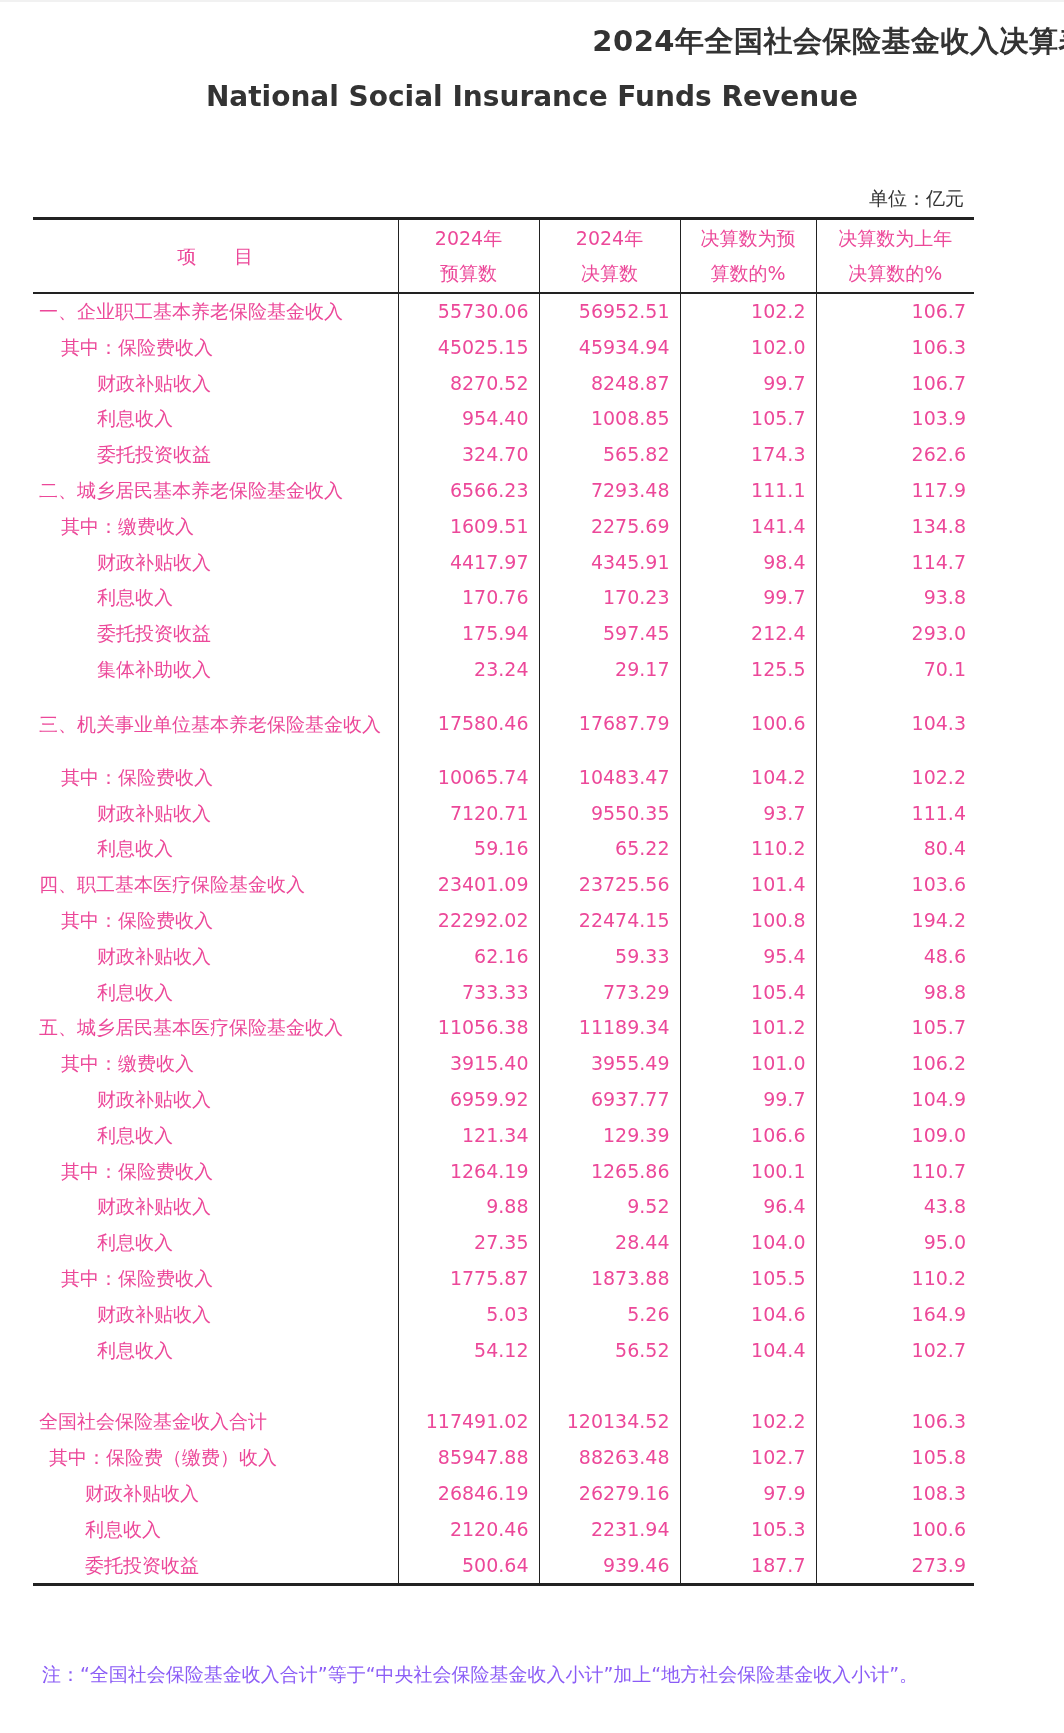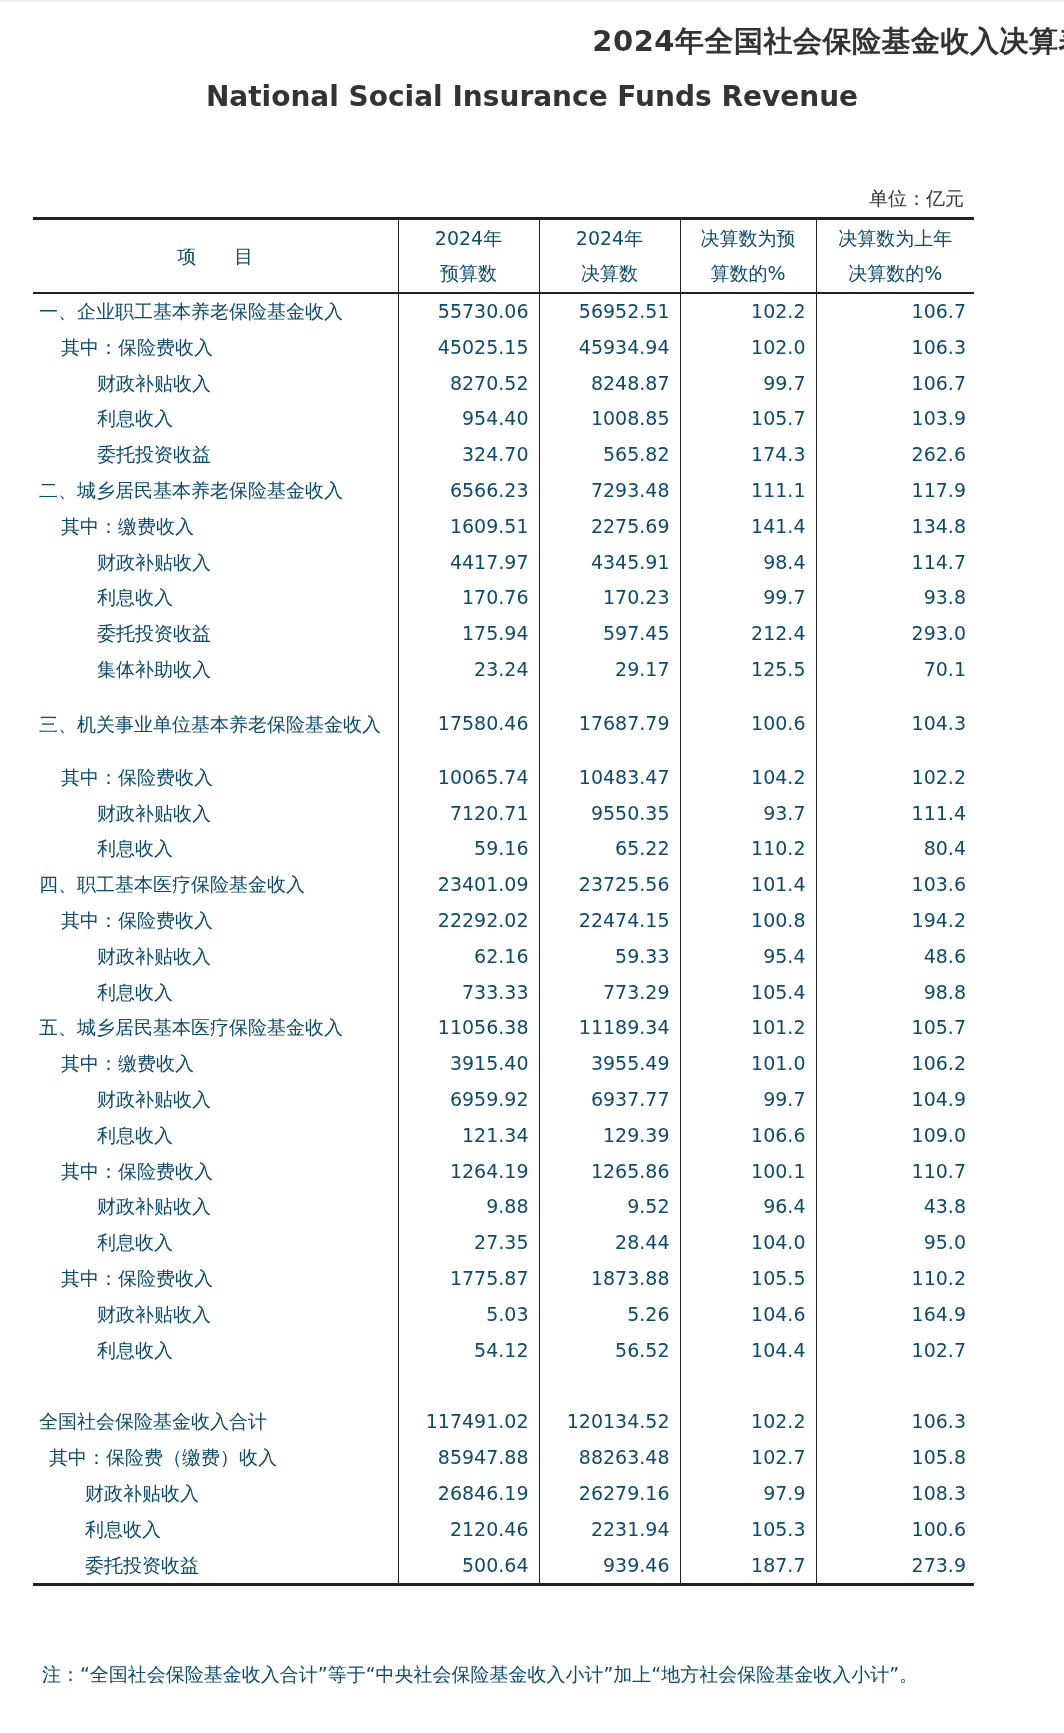--- a/index.html
+++ b/index.html
@@ -5,41 +5,41 @@
   html, body { margin:0; padding:0; background:#ffffff; }
   body { width:1064px; height:1733px; position:relative; overflow:hidden;
          font-family:"DejaVu Sans", "Liberation Sans", sans-serif; color:#222; }
   .topline { position:absolute; left:0; top:0; width:1064px; height:2px; background:#f1f1f1; }
   .title-cn { position:absolute; left:0; width:1064px; top:22px; text-align:right;
               font-size:29px; font-weight:bold; color:#333; letter-spacing:0.5px;margin-left:24px; }
   .title-en { position:absolute; left:0; width:1064px; top:80px; text-align:center;
               font-size:28px; font-weight:bold; color:#333; }
   .unit { position:absolute; right:100px; top:186px; font-size:19px; color:#333; }
   .tbl { position:absolute; left:33px; top:217px; width:941px; border-collapse:collapse;
-         font-size:19px; color:#0c4a6e; table-layout:fixed; }
+         font-size:19px; color:#ec4899; table-layout:fixed; }
   .tbl th, .tbl td { padding:0; }
   .tbl thead th { border-top:3px solid #222; border-bottom:2px solid #222;
                   font-weight:normal; height:72px; line-height:35px; text-align:center; }
   .tbl thead th + th, .tbl tbody td + td { border-left:1.5px solid #222; }
   .tbl td { height:35.8px; line-height:35.8px; white-space:nowrap; }
   .tbl td.num { text-align:right; padding-right:10px; }
   .tbl td.num.last { padding-right:8px; }
   .tbl td.label { padding-left:6px; }
   .lvl1 { padding-left:6px !important;margin-left:8px; }
   .lvl2 { padding-left:28px !important; }
   .lvl3 { padding-left:64px !important; }
   .wrap td.label { white-space:normal; line-height:36px; height:72px; padding-right:8px; }
   .wrap td { height:72px; }
   .spacer td { height:36px; }
   .bold td { font-weight:normal; }
   .tlvl2 { padding-left:16px !important; }
   .tlvl3 { padding-left:52px !important; }
   .tbl tbody tr:last-child td { border-bottom:3px solid #222; }
   .note { position:absolute; left:42px; top:1656px; width:925px; font-size:19px;
-          line-height:36px; color:#0c4a6e; }
+          line-height:36px; color:#8b5cf6; }
 </style>
 </head>
 <body>
 
 <div class="topline"></div>
 <div class="title-cn">2024年全国社会保险基金收入决算表</div>
 <div class="title-en">National Social Insurance Funds Revenue</div>
 <div class="unit">单位：亿元</div>
 
 <table class="tbl">

